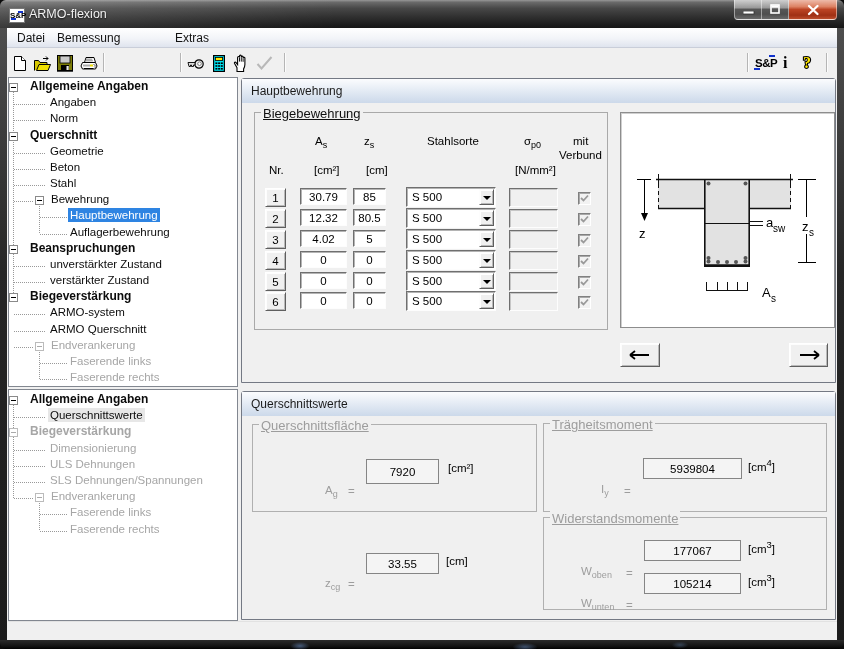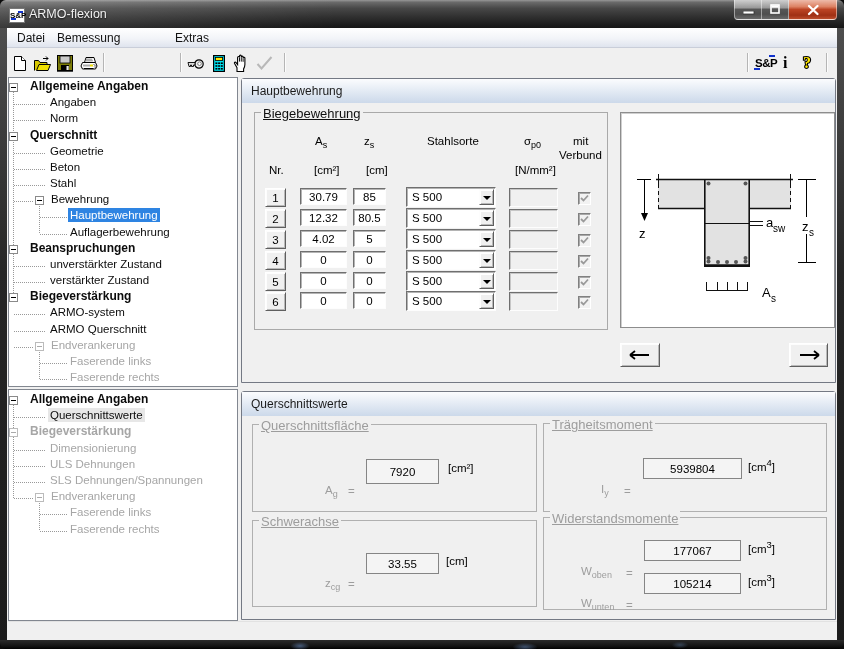--- a/index.html
+++ b/index.html
@@ -400,23 +400,20 @@
       <svg width="22" height="10" viewBox="0 0 22 10">
         <path d="M21,5 h-19 M21,5 l-5,-4 M21,5 l-5,4" stroke="#000" stroke-width="1.8" fill="none"></path>
       </svg>
     </div>
 
 <div class="abs panel p2"></div>
 <div class="ptitle" style="left:242px;top:392px;width:593px;">Querschnittswerte</div>
 <div class="grp dis" style="left:252px;top:424px;width:285px;height:88px;">
       <span class="lbl">Querschnittsfläche</span>
     </div>
-<div class="grp dis" style="left:252px;top:520px;width:285px;height:87px;">
-      <span class="lbl">Schwerachse</span>
-    </div>
 <div class="grp dis" style="left:543px;top:423px;width:284px;height:89px;">
       <span class="lbl">Trägheitsmoment</span>
     </div>
 <div class="grp dis" style="left:543px;top:517px;width:284px;height:93px;">
       <span class="lbl">Widerstandsmomente</span>
     </div>
 
 <div class="glbl" style="left:325px;top:461px;">A<sub>g</sub></div>
 <div class="glbl" style="left:348px;top:462px;">=</div>
 <div class="finp" style="left:366px;top:459px;width:73px;height:25px;">7920</div>

